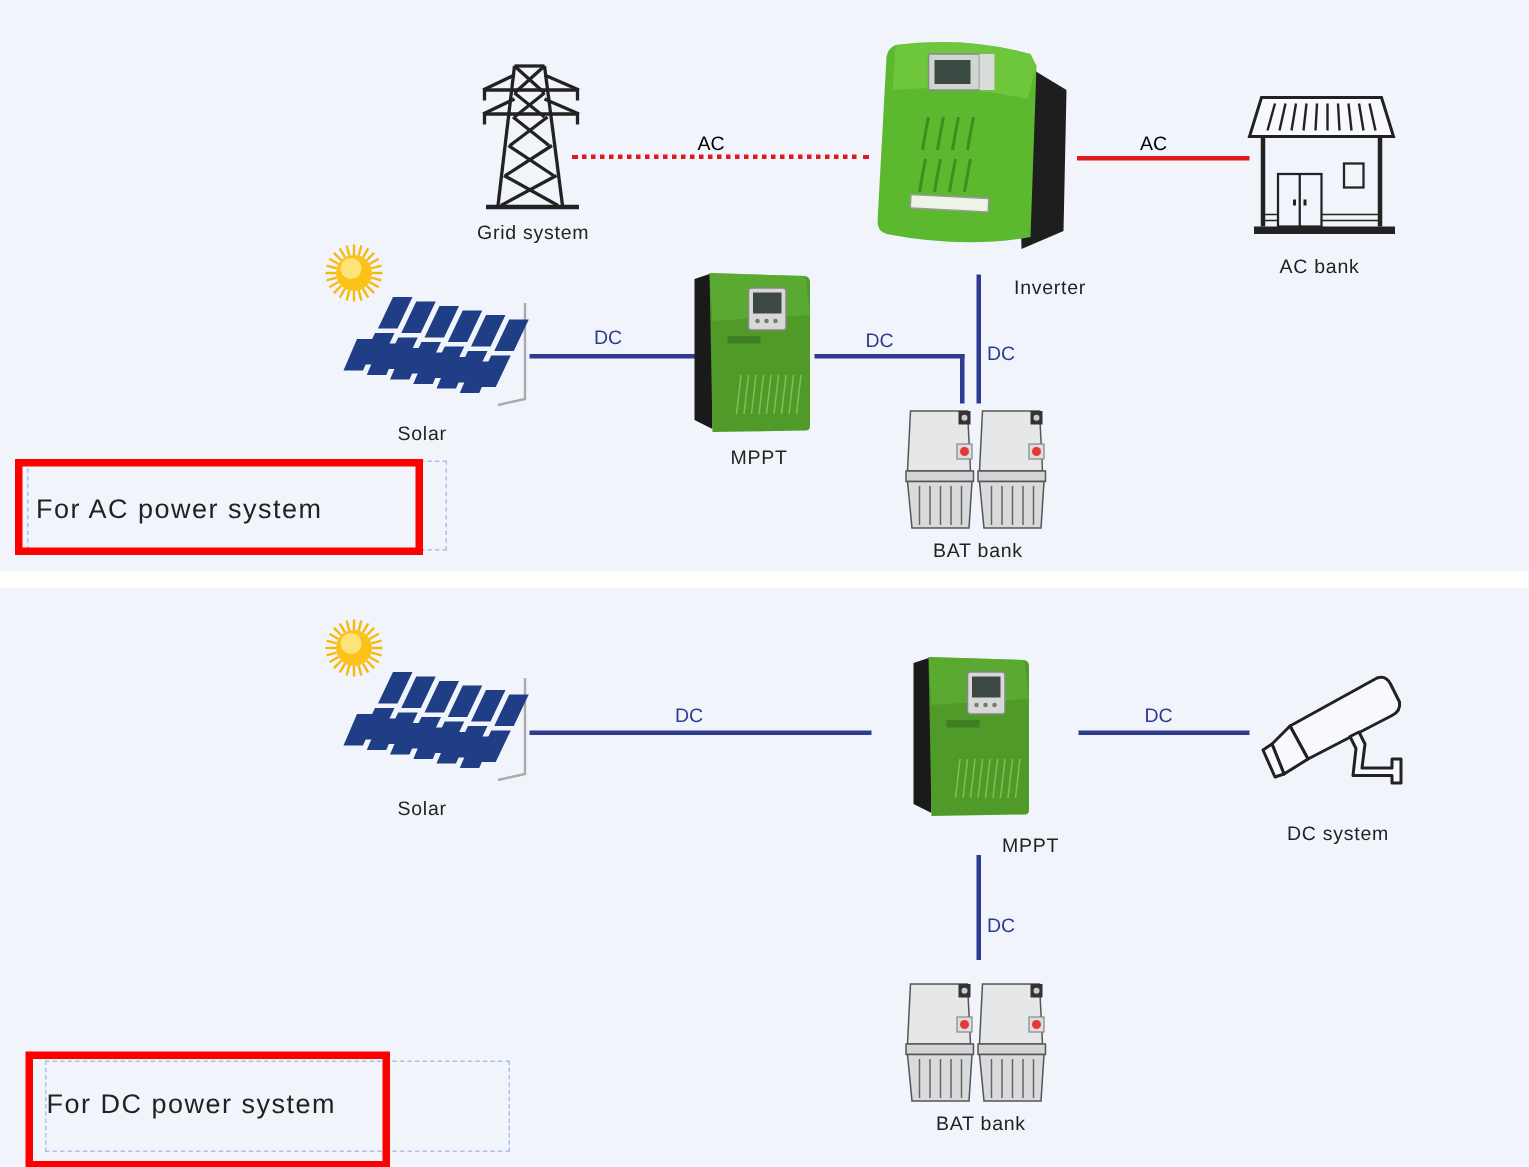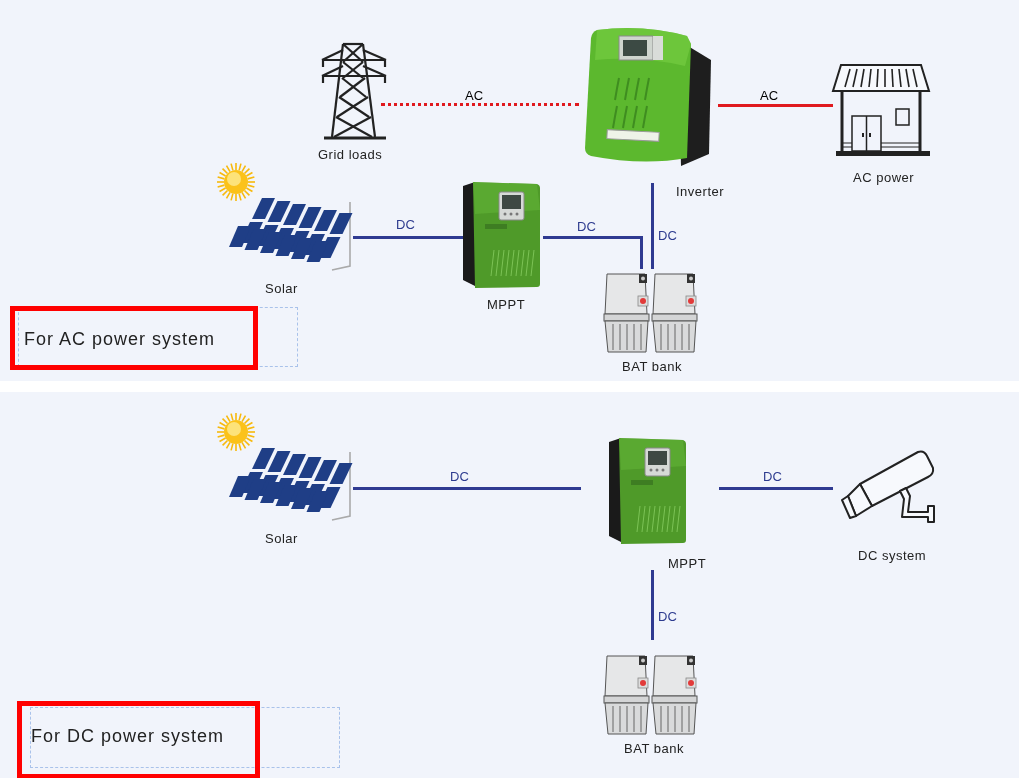--- a/index.html
+++ b/index.html
@@ -47,21 +47,21 @@
         <line x1="66" y1="18" x2="43" y2="8"></line>
       <line x1="2" y1="34" x2="23" y2="24"></line>
         <line x1="66" y1="34" x2="43" y2="24"></line>
       <line x1="3" y1="18" x2="3" y2="25"></line>
         <line x1="65" y1="18" x2="65" y2="25"></line>
       <line x1="3" y1="34" x2="3" y2="41"></line>
         <line x1="65" y1="34" x2="65" y2="41"></line>
     </g>
     <line x1="4" y1="96" x2="66" y2="96" stroke="#222" stroke-width="3"></line>
   </svg>
-  <div class="lbl" style="left:318px;top:147px">Grid loads</div>
+  <div class="lbl" style="left:318px;top:147px">Grid system</div>
 
   <div class="line acdot" style="left:381px;top:103px;width:198px"></div>
   <div class="wire-lbl ac-lbl" style="left:465px;top:88px">AC</div>
 
   <svg style="left:583px;top:26px;width:135px;height:145px" viewBox="0 0 135 145">
     <path d="M95 14 L128 34 L126 128 L98 140 Z" fill="#1e1e1e"></path>
     <path d="M14 4 Q60 -2 104 10 L108 18 L104 132 Q60 140 8 130 Q2 128 2 122 L8 12 Q9 6 14 4 Z" fill="#5cb82e"></path>
     <path d="M14 4 Q60 -2 104 10 L108 18 L102 40 Q58 30 12 34 Z" fill="#78cf45" opacity="0.6"></path>
     <rect x="36" y="10" width="34" height="24" fill="#cfd5cf" stroke="#8a8a8a"></rect>
     <rect x="40" y="14" width="24" height="16" fill="#3c4a44"></rect>
@@ -105,21 +105,21 @@
       <rect x="64" y="46" width="13" height="16" stroke-width="1.5"></rect>
       <line x1="10" y1="80" x2="20" y2="80" stroke-width="1"></line>
         <line x1="49" y1="80" x2="88" y2="80" stroke-width="1"></line>
       <line x1="10" y1="84" x2="20" y2="84" stroke-width="1"></line>
         <line x1="49" y1="84" x2="88" y2="84" stroke-width="1"></line>
     </g>
     <rect x="30" y="70" width="2" height="4" fill="#222"></rect>
       <rect x="37" y="70" width="2" height="4" fill="#222"></rect>
     <rect x="4" y="88" width="94" height="5" fill="#222"></rect>
   </svg>
-  <div class="lbl" style="left:853px;top:170px">AC power</div>
+  <div class="lbl" style="left:853px;top:170px">AC bank</div>
 
   <svg class="solar-svg" style="left:214px;top:162px;width:145px;height:115px" viewBox="0 0 145 115">
   <g>
     <g stroke="#f7b90c" stroke-width="1.6">
       <line x1="34" y1="20" x2="41" y2="20"></line>
           <line x1="33.59110991546882" y1="23.10582854123025" x2="40.352590699492296" y2="24.917561856947895"></line>
           <line x1="32.392304845413264" y1="26" x2="38.45448267190434" y2="29.5"></line>
           <line x1="30.48528137423857" y1="28.485281374238568" x2="35.435028842544405" y2="33.4350288425444"></line>
           <line x1="28" y1="30.392304845413264" x2="31.5" y2="36.45448267190433"></line>
           <line x1="25.10582854123025" y1="31.59110991546882" x2="26.917561856947895" y2="38.352590699492296"></line>
@@ -234,21 +234,21 @@
     <line x1="10" y1="54" x2="10" y2="80" stroke="#666" stroke-width="1"></line>
         <line x1="17" y1="54" x2="17" y2="80" stroke="#666" stroke-width="1"></line>
         <line x1="24" y1="54" x2="24" y2="80" stroke="#666" stroke-width="1"></line>
         <line x1="31" y1="54" x2="31" y2="80" stroke="#666" stroke-width="1"></line>
         <line x1="38" y1="54" x2="38" y2="80" stroke="#666" stroke-width="1"></line>
   </g>
     </svg>
   <div class="lbl" style="left:622px;top:359px">BAT  bank</div>
 
   <div class="dash-box" style="left:18px;top:307px;width:280px;height:60px"></div>
-  <div class="sys-box" style="left:10px;top:306px;width:248px;height:64px">
+  <div class="sys-box" style="left:10px;top:306px;width:272px;height:64px">
     <span style="top:18px">For AC power system</span>
   </div>
 </div>
 
 <div class="sep"></div>
 
 <div class="panel" id="panel-dc">
 
   <svg class="solar-svg" style="left:214px;top:20px;width:145px;height:115px" viewBox="0 0 145 115">
   <g>

